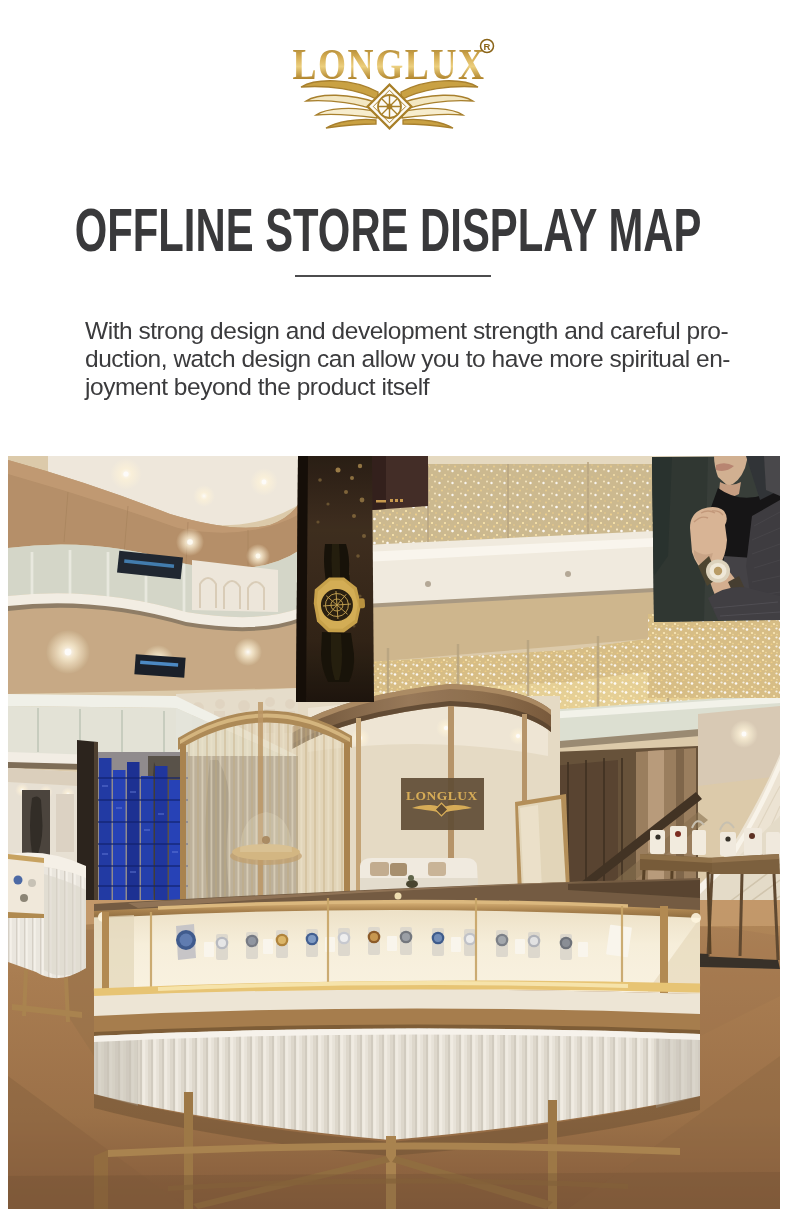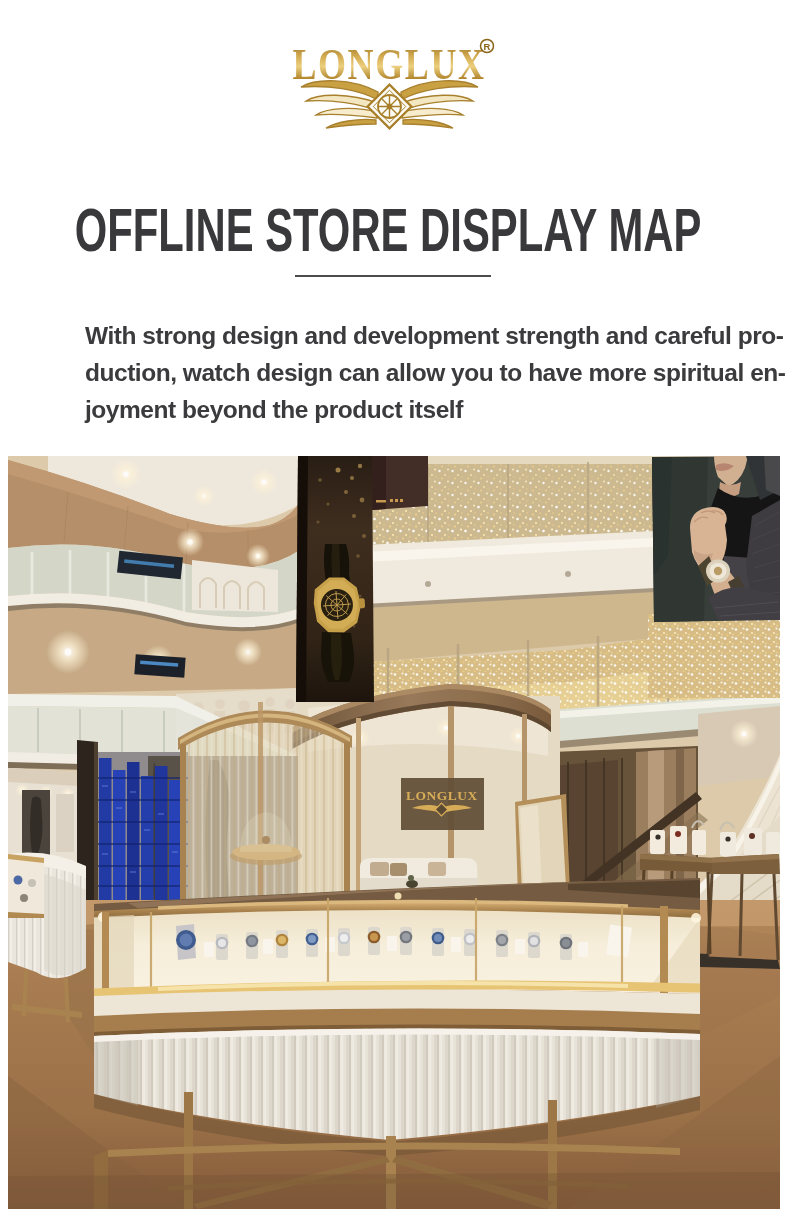--- a/index.html
+++ b/index.html
@@ -46,21 +46,21 @@
     </g>
   </g>
 </svg>
 
 <div class="abs" style="left:388px;top:194px;width:0;">
   <span style="display:inline-block;transform:translateX(-50%) scaleX(0.68);font-size:61.5px;font-weight:bold;color:#39393b;white-space:nowrap;">OFFLINE STORE DISPLAY MAP</span>
 </div>
 
 <div class="abs" style="left:295px;top:275px;width:196px;height:2px;background:#4c4c4e;"></div>
 
-<div class="abs" style="left:85px;top:317px;font-size:24.5px;line-height:37px;color:#3b3b3d;letter-spacing:-0.47px;white-space:nowrap;font-weight:bold;">
+<div class="abs" style="left:85px;top:317px;font-size:24.5px;line-height:28px;color:#3b3b3d;letter-spacing:-0.47px;white-space:nowrap;">
 With strong design and development strength and careful pro-<br>duction, watch design can allow you to have more spiritual en-<br>joyment beyond the product itself
 </div>
 
 <svg id="photo" class="abs" style="left:8px;top:456px;" width="772" height="753" viewBox="0 0 772 753">
 <defs>
   <pattern id="lightsA" width="13" height="12" patternUnits="userSpaceOnUse">
     <circle cx="2.5" cy="3" r="1.2" fill="#ffffff" opacity="0.9"></circle>
     <circle cx="8" cy="7" r="1" fill="#ffeab2" opacity="0.85"></circle>
     <circle cx="5" cy="10.5" r="0.9" fill="#f6d88e" opacity="0.8"></circle>
     <circle cx="11" cy="1.5" r="1" fill="#fff3cf" opacity="0.85"></circle>

